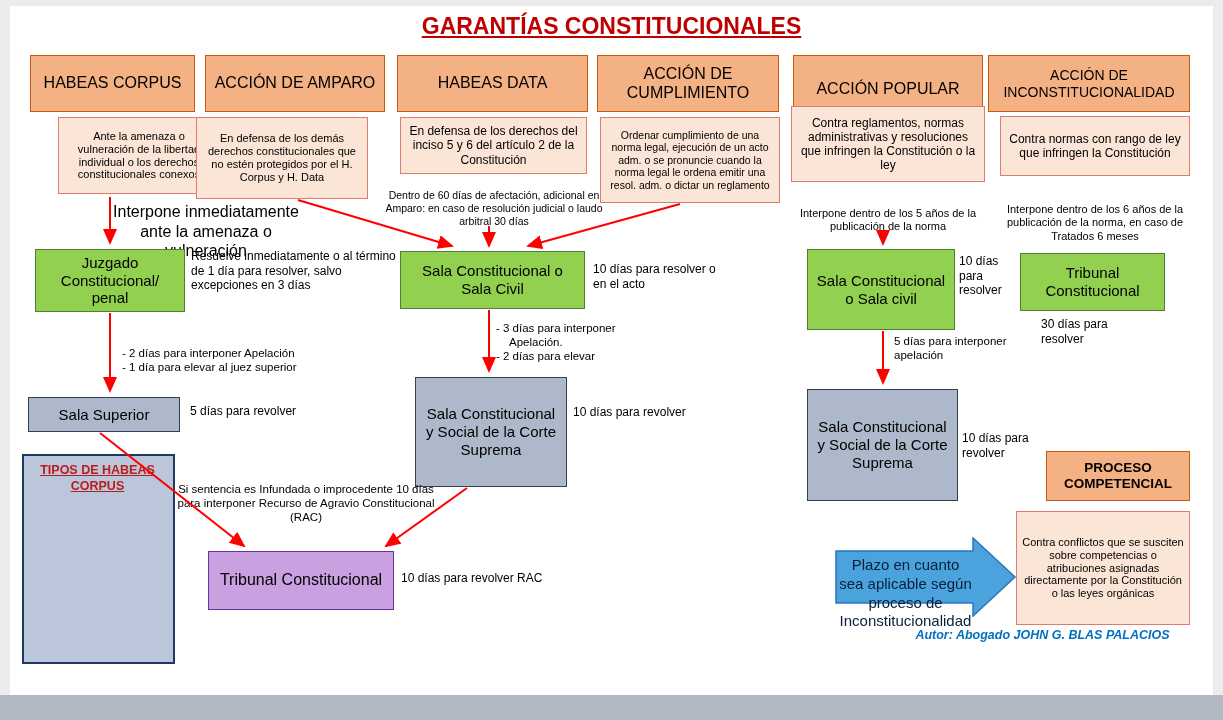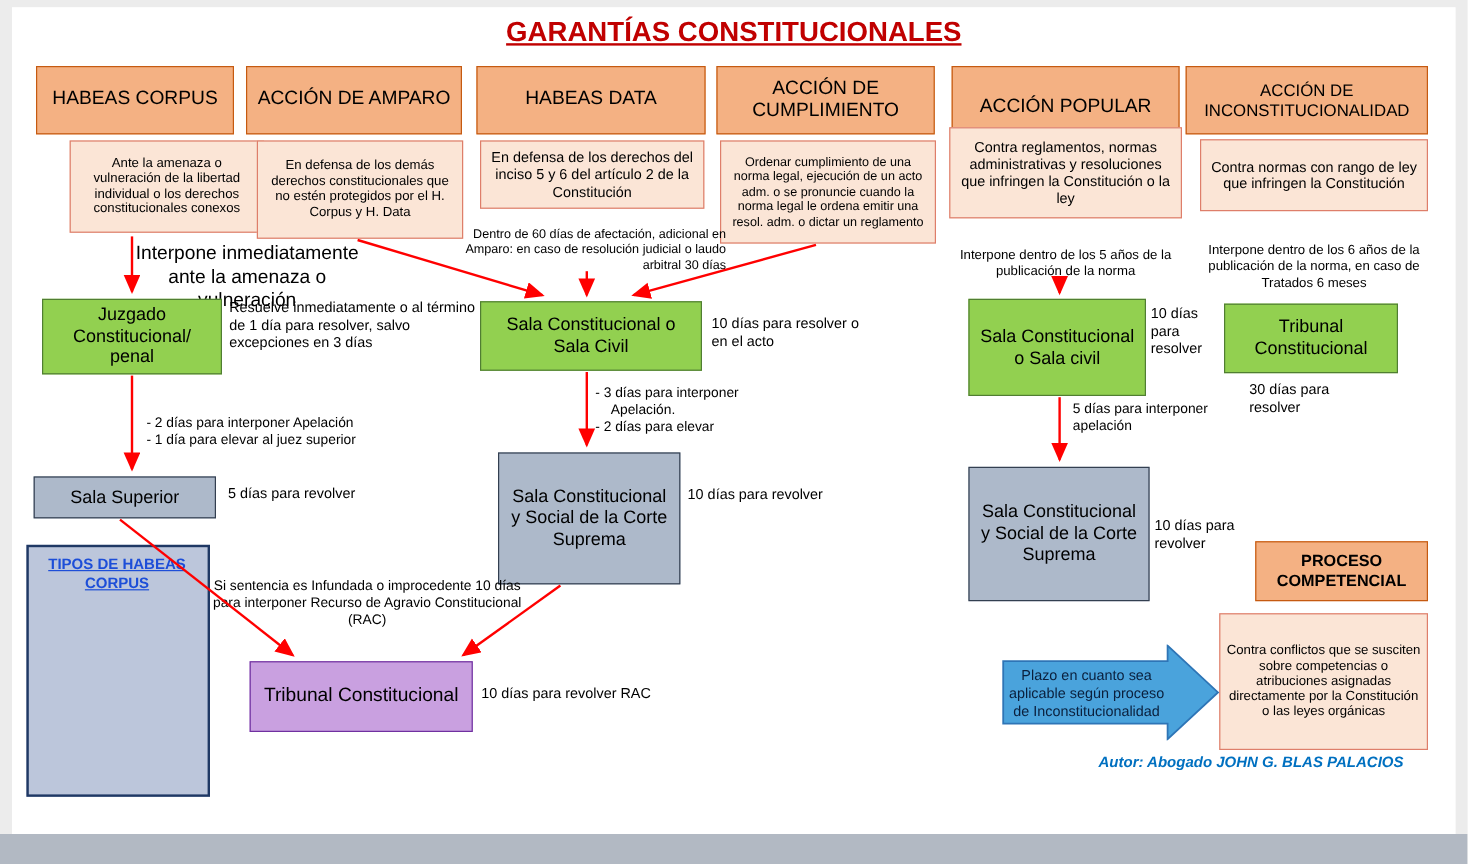--- a/index.html
+++ b/index.html
@@ -13,21 +13,21 @@
   .pink   { background:#FBE5D6; border:1px solid #DE7E6A; }
   .green  { background:#92D050; border:1.6px solid #507E32; font-size:15px; }
   .grayb  { background:#ADB9CA; border:1.6px solid #333F50; font-size:15px; }
   .purple { background:#C9A0E0; border:1.6px solid #7030A0; font-size:16px; }
   .note { position:absolute; font-size:12px; line-height:1.22; }
   .center { text-align:center; }
   .hang { padding-left:13px; text-indent:-13px; }
   #page-title { position:absolute; left:0; top:13px; width:1223px; text-align:center;
                 font-size:23px; font-weight:bold; text-decoration:underline; color:#C00000; }
   #tipos { position:absolute; left:22px; top:454px; width:153px; height:210px;
-           background:#BCC6DB; border:2.5px solid #1F3864; color:#1d4ed8; padding:7px 8px 4px 6px; }
+           background:#BCC6DB; border:2.5px solid #1F3864; color:#b91c1c; padding:7px 8px 4px 6px; }
   #tipos .t { font-weight:bold; text-decoration:underline; text-align:center; font-size:12.5px; line-height:1.25; margin-bottom:5px; }
   #tipos ul { list-style:none; font-size:12.5px; line-height:1.52; }
   #tipos li::before { content:"-"; margin-right:9px; margin-left:3px; }
   #author { position:absolute; left:900px; top:628px; width:285px; text-align:center;
             color:#0070C0; font-weight:bold; font-style:italic; font-size:12.5px; }
   #arrows { position:absolute; left:0; top:0; z-index:10; pointer-events:none; }
 </style>
 </head>
 <body>
 
@@ -37,28 +37,28 @@
 <div id="page-title">GARANTÍAS CONSTITUCIONALES</div>
 
 <div class="box orange" style="left:30px; top:55px; width:165px; height:57px;">HABEAS CORPUS</div>
 <div class="box orange" style="left:205px; top:55px; width:180px; height:57px;">ACCIÓN DE AMPARO</div>
 <div class="box orange" style="left:397px; top:55px; width:191px; height:57px;">HABEAS DATA</div>
 <div class="box orange" style="left:597px; top:55px; width:182px; height:57px;">ACCIÓN DE CUMPLIMIENTO</div>
 <div class="box orange" style="left:793px; top:55px; width:190px; height:69px;">ACCIÓN POPULAR</div>
 <div class="box orange" style="left:988px; top:55px; width:202px; height:57px; font-size:14px;">ACCIÓN DE INCONSTITUCIONALIDAD</div>
 
 <div class="box pink" style="left:38px; top:117px; width:162px; height:77px; font-size:11px;margin-left:20px;">Ante la amenaza o vulneración de la libertad individual o los derechos constitucionales conexos</div>
-<div class="box pink" style="left:214px; top:117px; width:172px; height:82px; font-size:11px;">En defensa  de los demás derechos constitucionales que no estén protegidos por el  H. Corpus y H. Data</div>
+<div class="box pink" style="left:196px; top:117px; width:172px; height:82px; font-size:11px;">En defensa  de los demás derechos constitucionales que no estén protegidos por el  H. Corpus y H. Data</div>
 <div class="box pink" style="left:400px; top:117px; width:187px; height:57px; font-size:12px;">En defensa de los derechos del inciso 5 y 6 del artículo 2 de la Constitución</div>
 <div class="box pink" style="left:600px; top:117px; width:180px; height:86px; font-size:10.5px;">Ordenar cumplimiento de una norma legal, ejecución de un acto adm. o se pronuncie cuando la norma legal le ordena emitir una resol. adm. o dictar un reglamento</div>
 <div class="box pink" style="left:791px; top:106px; width:194px; height:76px; font-size:12px;">Contra reglamentos, normas administrativas y resoluciones que infringen la Constitución o la ley</div>
 <div class="box pink" style="left:1000px; top:116px; width:190px; height:60px; font-size:12px;">Contra normas con rango de ley que infringen la Constitución</div>
 
 <div class="note center" style="left:113px; top:202px; width:186px; font-size:16px;">Interpone inmediatamente ante la amenaza o vulneración</div>
-<div class="note center" style="left:383px; top:189px; width:222px; font-size:10.5px;text-align:right;">Dentro de 60 días de afectación, adicional en Amparo: en caso de resolución judicial o laudo arbitral 30 días</div>
+<div class="note center" style="left:383px; top:189px; width:222px; font-size:10.5px;">Dentro de 60 días de afectación, adicional en Amparo: en caso de resolución judicial o laudo arbitral 30 días</div>
 <div class="note center" style="left:791px; top:207px; width:194px; font-size:11px;">Interpone dentro de los 5 años de la publicación de la norma</div>
 <div class="note center" style="left:995px; top:203px; width:200px; font-size:11px;">Interpone dentro de los 6 años de la publicación de la norma, en caso de Tratados 6 meses</div>
 
 <div class="box green" style="left:35px; top:249px; width:150px; height:63px;">Juzgado Constitucional/ penal</div>
 <div class="note" style="left:191px; top:249px; width:205px;">Resuelve inmediatamente o al término de 1 día para resolver, salvo excepciones en 3 días</div>
 
 <div class="box green" style="left:400px; top:251px; width:185px; height:58px;">Sala Constitucional o Sala Civil</div>
 <div class="note" style="left:593px; top:262px; width:128px;">10 días para resolver o en el acto</div>
 
 <div class="box green" style="left:807px; top:249px; width:148px; height:81px;">Sala Constitucional o Sala civil</div>
@@ -95,21 +95,21 @@
 <div class="box purple" style="left:208px; top:551px; width:186px; height:59px;">Tribunal Constitucional</div>
 <div class="note" style="left:401px; top:571px; width:170px;">10 días para revolver RAC</div>
 
 <div class="box orange" style="left:1046px; top:451px; width:144px; height:50px; font-size:13.5px; font-weight:bold;">PROCESO COMPETENCIAL</div>
 <div class="box pink" style="left:1016px; top:511px; width:174px; height:114px; font-size:11px;">Contra conflictos que se susciten sobre competencias o atribuciones asignadas directamente por la Constitución o las leyes orgánicas</div>
 
 <div class="abs" style="left:835px; top:537px; width:182px; height:80px;">
   <svg width="182" height="80" viewBox="0 0 182 80">
     <polygon points="1,14 138,14 138,1 180,40 138,79 138,66 1,66" fill="#4AA3DC" stroke="#2E75B6" stroke-width="1.5"></polygon>
   </svg>
-  <div class="abs center" style="left:3px; top:19px; width:135px; font-size:12px; line-height:1.25; color:#0a1f3c;">Plazo en cuanto sea aplicable según proceso de Inconstitucionalidad</div>
+  <div class="abs center" style="left:3px; top:19px; width:135px; font-size:15px; line-height:1.25; color:#0a1f3c;">Plazo en cuanto sea aplicable según proceso de Inconstitucionalidad</div>
 </div>
 
 <div id="author">Autor: Abogado JOHN G. BLAS PALACIOS</div>
 
 <svg id="arrows" width="1223" height="720" viewBox="0 0 1223 720">
   <defs>
     <marker id="ah" markerWidth="9" markerHeight="8" refX="7" refY="3.5" orient="auto">
       <path d="M0,0 L8,3.5 L0,7 Z" fill="#FF0000"></path>
     </marker>
   </defs>

